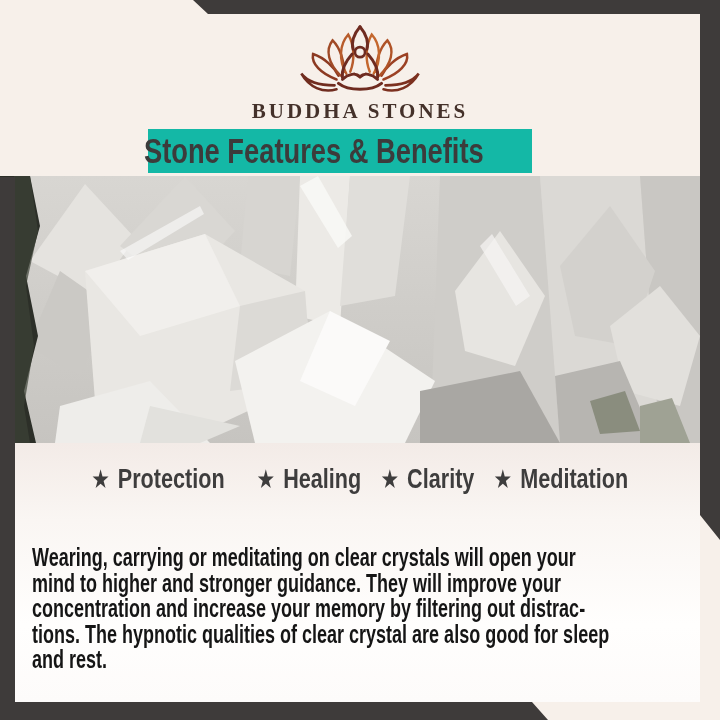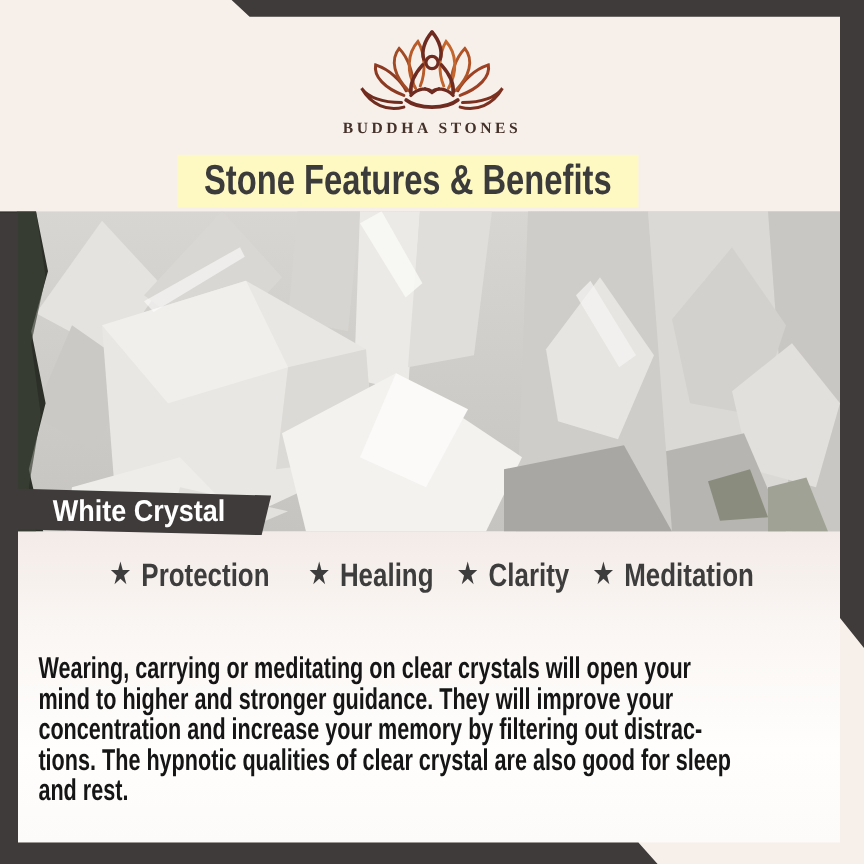--- a/index.html
+++ b/index.html
@@ -17,27 +17,27 @@
   
   .ribbon{position:absolute;left:0;top:0;width:720px;height:720px;pointer-events:none;z-index:6;}
 
   
   .header{position:absolute;left:0;top:0;width:720px;height:176px;z-index:2;}
   .logo{position:absolute;left:280px;top:13px;width:160px;height:88px;}
   .brand-name{
     position:absolute;left:0;top:99px;width:720px;
     text-align:center;
     font-family:"Liberation Serif","DejaVu Serif",serif;
-    font-size:13px;font-weight:600;letter-spacing:3px;
+    font-size:21px;font-weight:600;letter-spacing:3px;
     color:#44312a;
   }
   .title-bar{
     position:absolute;left:148px;top:129px;width:384px;height:44px;
-    background:#fef9c3;
-    display:flex;align-items:center;justify-content:center;
+    background:#14b8a6;
+    display:flex;align-items:center;justify-content:flex-end;
     z-index:3;
   }
   .title-bar .title-text{
     display:inline-block;white-space:nowrap;
     font-size:35px;font-weight:700;color:#3c3b3b;
     transform:scaleX(0.78);transform-origin:center;
     letter-spacing:0px;
   }
 
   
@@ -169,23 +169,20 @@
 
       <polygon points="300,10 318,0 352,60 338,72" fill="#fafaf8" opacity="0.8"></polygon>
       <polygon points="480,70 492,58 530,120 516,130" fill="#f6f5f3" opacity="0.7"></polygon>
       <polygon points="120,75 200,30 204,38 128,84" fill="#ffffff" opacity="0.55"></polygon>
 
       <polygon points="0,0 30,0 40,50 26,100 38,160 24,215 36,267 0,267" fill="#2c2f28"></polygon>
       <polygon points="14,0 30,0 38,55 26,110 34,170 24,230 30,267 14,267" fill="#3c4136" opacity="0.7"></polygon>
     </svg>
   </div>
 
-  <div class="photo-label-banner">
-    <span class="label-text">White Crystal</span>
-  </div>
 
   <div class="content-card"></div>
 
   <div class="benefits-line">
     <span class="benefits-inner">
         <span class="benefit">
           <span class="star">★</span>
           <span>Protection</span>
         </span>
         <span class="benefit">

